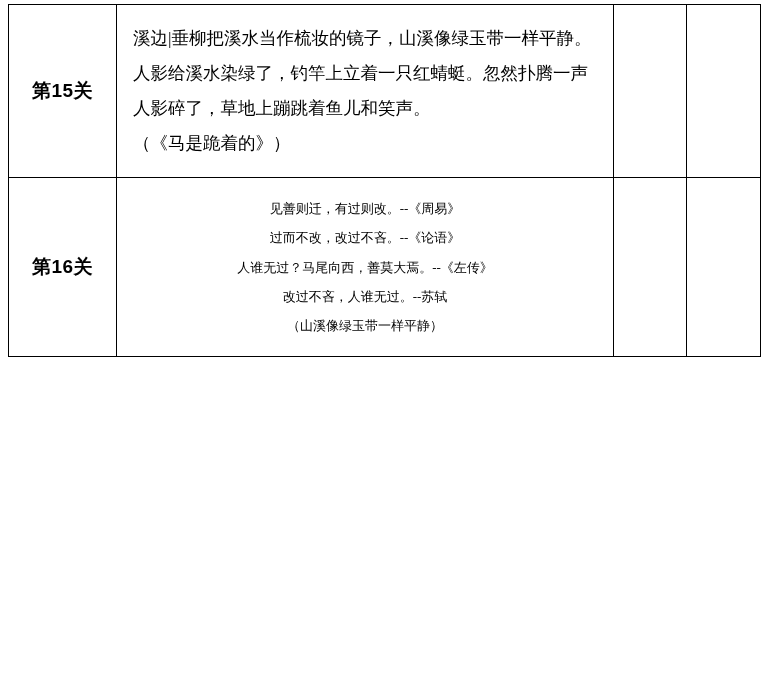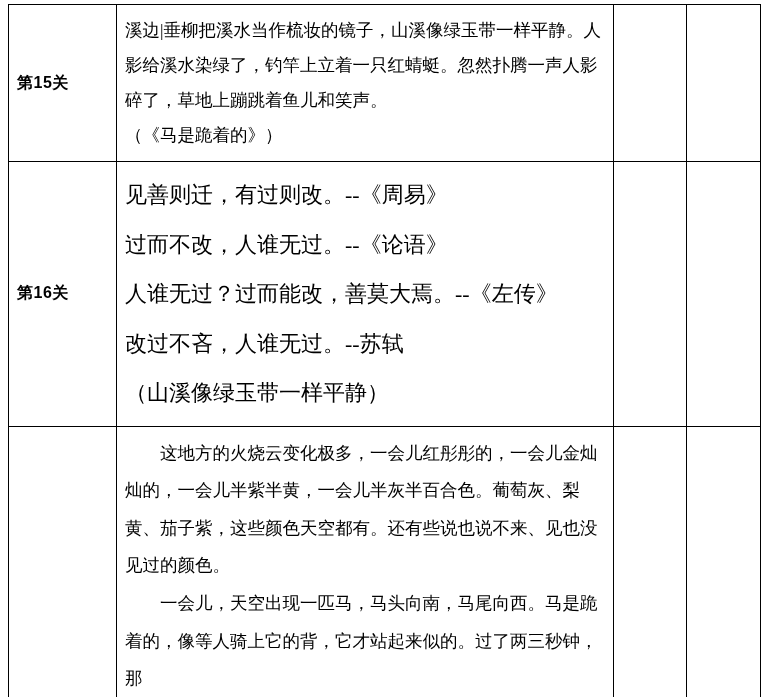--- a/index.html
+++ b/index.html
@@ -23,48 +23,49 @@
   table.doc-table {
     border-collapse: collapse;
     width: 752px;
     margin-left: 8px;
     margin-top: 4px;
     table-layout: fixed;
   }
   table.doc-table td {
     border: 1px solid #000000;
     vertical-align: middle;
-    padding: 8px;
+    padding: 16px;
   }
   col.c-label { width: 108px; }
   col.c-body  { width: 497px; }
   col.c-blank1 { width: 73px; }
   col.c-blank2 { width: 74px; }
 
   .label-cell {
+    text-align: center;
     font-family: "Liberation Sans", "DejaVu Sans", sans-serif;
     font-weight: bold;
-    font-size: 16px;
+    font-size: 19px;
     letter-spacing: 0.5px;
   }
   .body-cell {
     padding: 8px 12px 10px 12px;
     font-size: 17.5px;
     line-height: 1.95;
   }
   .body-cell p {
     margin: 0;
   }
   .indent2 { text-indent: 2em; }
   .blank-cell { }
 
   
   .row1 .body-cell { line-height: 2.0; font-size: 17.5px; }
   
-  .row2 .body-cell p { line-height: 2.25; font-size: 22px; }
+  .row2 .body-cell p { text-align: center; line-height: 2.25; font-size: 13px; }
   
   .row3 .body-cell p { line-height: 2.15; font-size: 17.5px; }
 </style>
 </head>
 <body>
 
 <div class="page">
   <table class="doc-table">
     <colgroup>
       <col class="c-label">
@@ -88,43 +89,28 @@
           <span></span>
         </td>
       </tr>
 
       <tr class="row2">
         <td class="label-cell">
           <span>第16关</span>
         </td>
         <td class="body-cell">
           <p>见善则迁，有过则改。--《周易》</p>
-          <p>过而不改，人谁无过。--《论语》</p>
-          <p>人谁无过？过而能改，善莫大焉。--《左传》</p>
+          <p>过而不改，改过不吝。--《论语》</p>
+          <p>人谁无过？马尾向西，善莫大焉。--《左传》</p>
           <p>改过不吝，人谁无过。--苏轼</p>
           <p>（山溪像绿玉带一样平静）</p>
         </td>
         <td class="blank-cell">
           <span></span>
         </td>
         <td class="blank-cell">
           <span></span>
         </td>
       </tr>
 
-      <tr class="row3">
-        <td class="label-cell">
-          <span></span>
-        </td>
-        <td class="body-cell">
-          <p class="indent2">这地方的火烧云变化极多，一会儿红彤彤的，一会儿金灿灿的，一会儿半紫半黄，一会儿半灰半百合色。葡萄灰、梨黄、茄子紫，这些颜色天空都有。还有些说也说不来、见也没见过的颜色。</p>
-          <p class="indent2">一会儿，天空出现一匹马，马头向南，马尾向西。马是跪着的，像等人骑上它的背，它才站起来似的。过了两三秒钟，那</p>
-        </td>
-        <td class="blank-cell">
-          <span></span>
-        </td>
-        <td class="blank-cell">
-          <span></span>
-        </td>
-      </tr>
     </tbody>
   </table>
 </div>
 
 </body></html>

